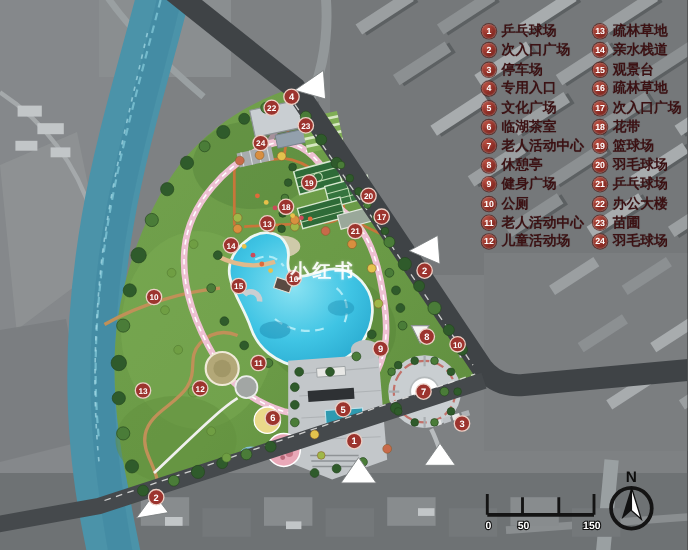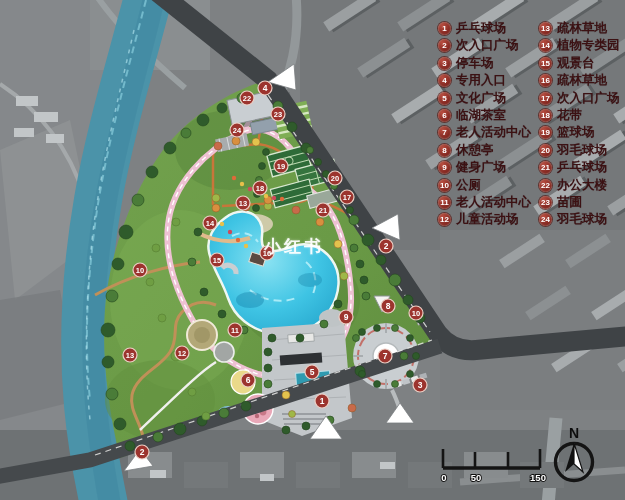--- a/index.html
+++ b/index.html
@@ -559,21 +559,21 @@
           <span class="lbl">儿童活动场</span>
         </div>
       </div>
   <div class="legend-col" id="legend-col-2">
         <div class="legend-row">
           <span class="badge">13</span>
           <span class="lbl">疏林草地</span>
         </div>
         <div class="legend-row">
           <span class="badge">14</span>
-          <span class="lbl">植物专类园</span>
+          <span class="lbl">亲水栈道</span>
         </div>
         <div class="legend-row">
           <span class="badge">15</span>
           <span class="lbl">观景台</span>
         </div>
         <div class="legend-row">
           <span class="badge">16</span>
           <span class="lbl">疏林草地</span>
         </div>
         <div class="legend-row">

